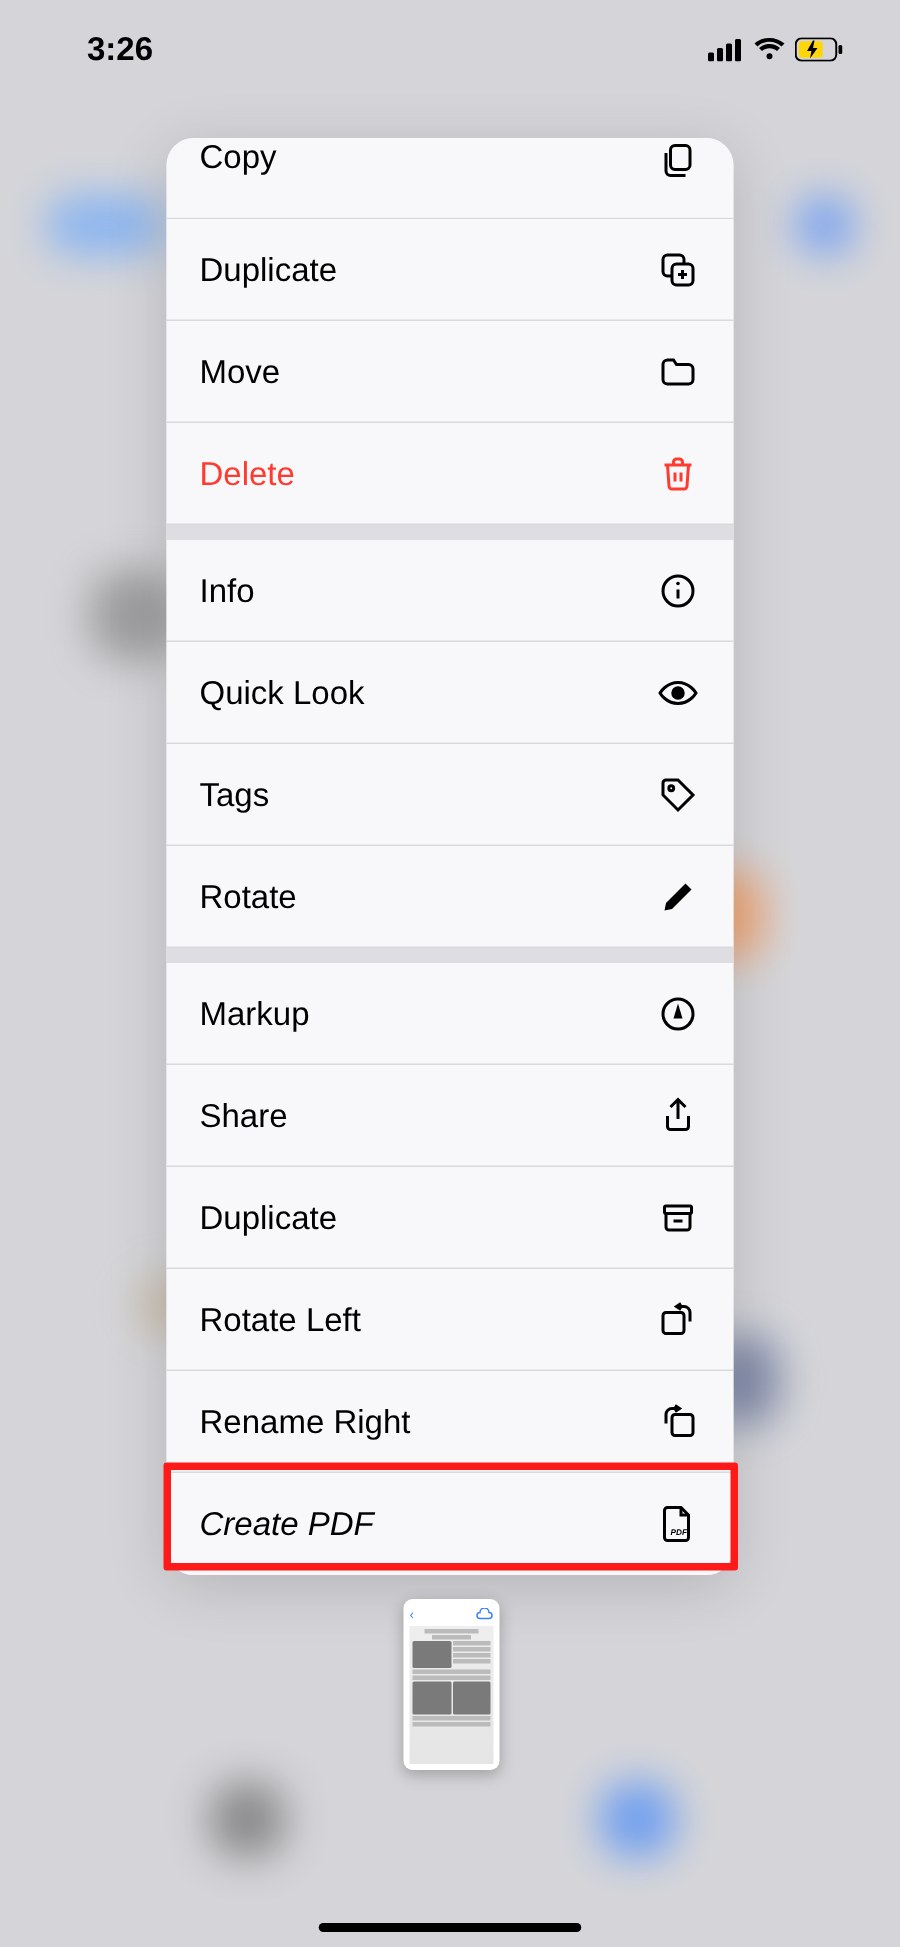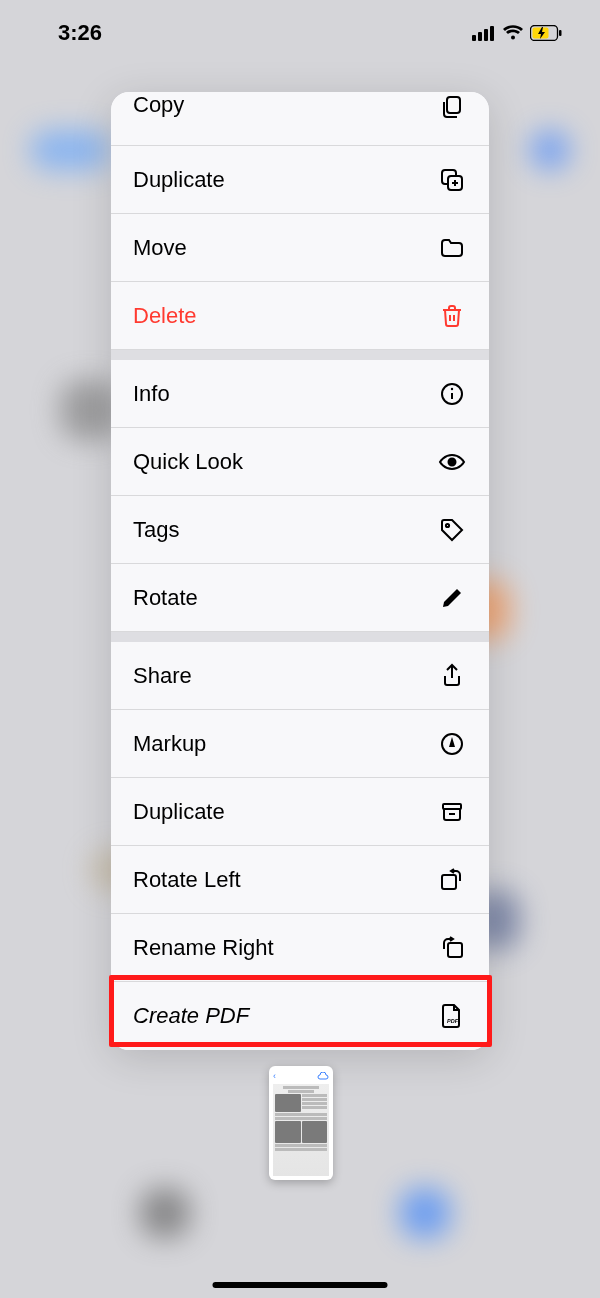--- a/index.html
+++ b/index.html
@@ -246,33 +246,33 @@
     <span class="icon">
       <svg width="26" height="26" viewBox="0 0 26 26" fill="#000">
           <path d="M4 22l1-5L18 4l4 4L9 21l-5 1z"></path>
         </svg>
     </span>
   </div>
 
   <div class="section-gap"></div>
 
   <div class="menu-item">
-    <span class="label">Share</span>
-    <span class="icon">
-      <svg width="26" height="26" viewBox="0 0 26 26" fill="none" stroke="#000" stroke-width="2">
-          <path d="M13 3v12M8 7l5-5 5 5M6 13v7a2 2 0 002 2h10a2 2 0 002-2v-7"></path>
-        </svg>
-    </span>
-  </div>
-  <div class="menu-item">
     <span class="label">Markup</span>
     <span class="icon">
       <svg width="26" height="26" viewBox="0 0 26 26" fill="none" stroke="#000" stroke-width="2">
           <circle cx="13" cy="13" r="10"></circle>
           <path d="M13 6l-3 10h6l-3-10z" fill="#000" stroke="none"></path>
+        </svg>
+    </span>
+  </div>
+  <div class="menu-item">
+    <span class="label">Share</span>
+    <span class="icon">
+      <svg width="26" height="26" viewBox="0 0 26 26" fill="none" stroke="#000" stroke-width="2">
+          <path d="M13 3v12M8 7l5-5 5 5M6 13v7a2 2 0 002 2h10a2 2 0 002-2v-7"></path>
         </svg>
     </span>
   </div>
   <div class="menu-item">
     <span class="label">Duplicate</span>
     <span class="icon">
       <svg width="26" height="26" viewBox="0 0 26 26" fill="none" stroke="#000" stroke-width="2">
           <rect x="4" y="5" width="18" height="5" rx="1"></rect>
           <path d="M5 10v9a2 2 0 002 2h12a2 2 0 002-2v-9M10 15h6"></path>
         </svg>

